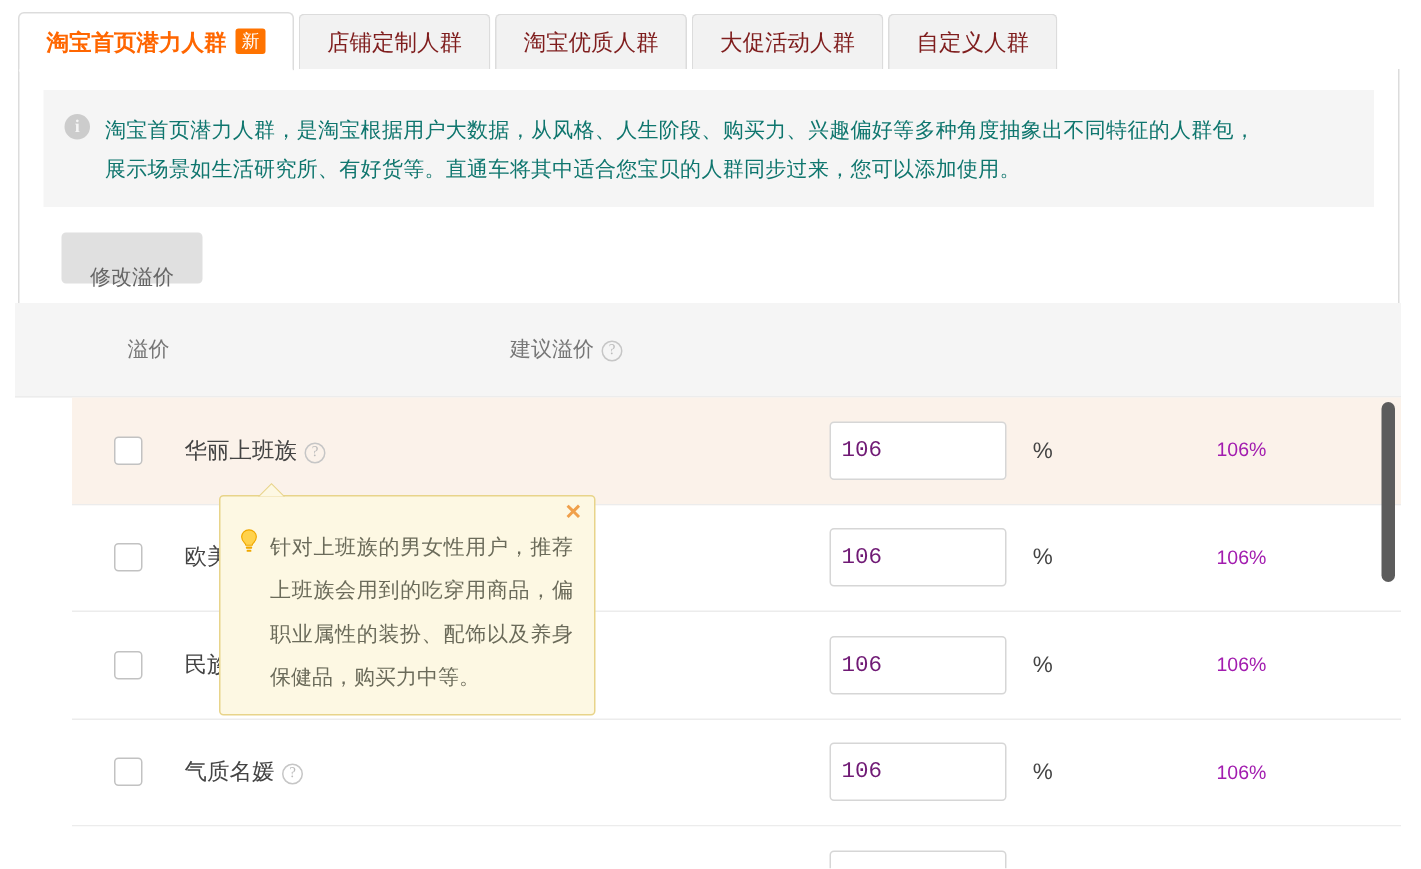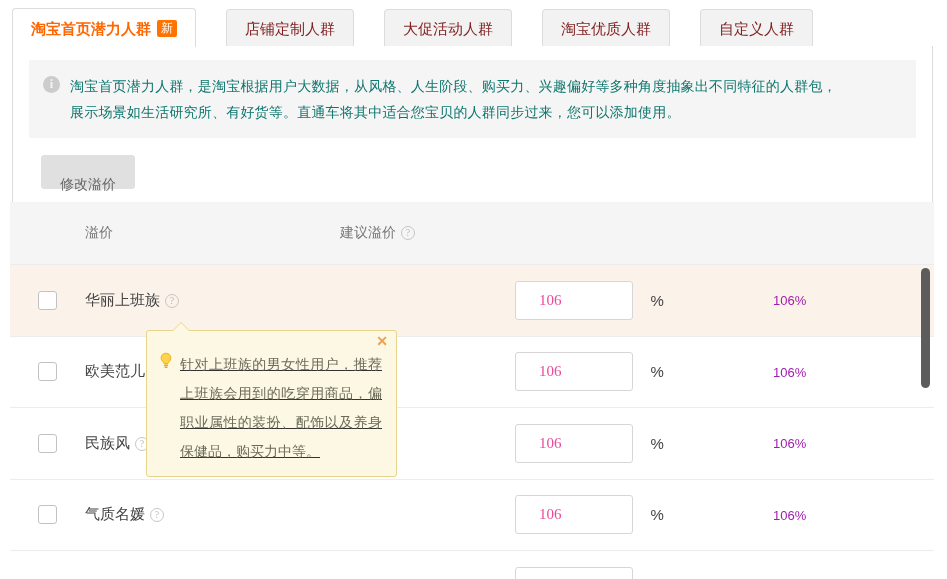--- a/index.html
+++ b/index.html
@@ -27,21 +27,20 @@
     height: 47px;
     background: #ffffff;
   }
   .tabs-inner {
     position: absolute;
     left: 12px;
     top: 8px;
     display: flex;
     align-items: flex-end;
     height: 39px;
-    gap: 27px;
   }
   .tab {
     height: 38px;
     line-height: 38px;
     padding: 0 18px;
     margin-right: 3px;
     background: #f2f2f2;
     border: 1px solid #dcdcdc;
     border-bottom: none;
     border-radius: 4px 4px 0 0;
@@ -180,44 +179,45 @@
     cursor: pointer;
     font-family: "Liberation Serif", serif;
   }
 
   .trow {
     height: 71.5px;
     display: flex;
     align-items: center;
     border-bottom: 1px solid #ececec;
     background: #fff;
+    margin-left: 38px;
   }
   .trow.highlight { background: #fbf2ea; }
 
   .cb {
     width: 19px; height: 19px;
     border: 1px solid #c2c2c2;
     border-radius: 3px;
     background: #fff;
     cursor: pointer;
   }
   .name-text {
     font-size: 15px;
     color: #444;
   }
   .inp {
     width: 118px;
     height: 39px;
     border: 1px solid #d6d6d6;
     border-radius: 3px;
-    padding: 0 23px;
+    padding: 0 7px;
     font-size: 15px;
-    color: #ec4899;
+    color: #701a75;
     background: #fff;
-    font-family: Liberation Serif, serif;
+    font-family: Liberation Mono, monospace;
     outline: none;
     vertical-align: middle;
   }
   .pct {
     display: inline-block;
     margin-left: 13px;
     font-size: 15px;
     color: #444;
     vertical-align: middle;
   }
@@ -285,21 +285,20 @@
     font-size: 14px;
     font-weight: bold;
     cursor: pointer;
     line-height: 14px;
     font-family: "Liberation Sans", sans-serif;
   }
   .tooltip-body {
     display: flex;
     align-items: flex-start;
     margin-top: 7px;
-    text-decoration: underline;
   }
   .bulb {
     flex: 0 0 auto;
     width: 14px;
     margin-right: 7px;
     margin-top: 2px;
   }
   .tooltip-text {
     font-size: 14px;
     line-height: 29px;
@@ -317,25 +316,25 @@
 
       <div class="tab active">
         <span>淘宝首页潜力人群</span><span class="badge-new">新</span>
       </div>
 
       <div class="tab">
         <span>店铺定制人群</span>
       </div>
 
       <div class="tab">
+        <span>淘宝优质人群</span>
+      </div>
+
+      <div class="tab">
         <span>大促活动人群</span>
-      </div>
-
-      <div class="tab">
-        <span>淘宝优质人群</span>
       </div>
 
       <div class="tab">
         <span>自定义人群</span>
       </div>
 
     </div>
   </div>
 
   <div class="panel">

